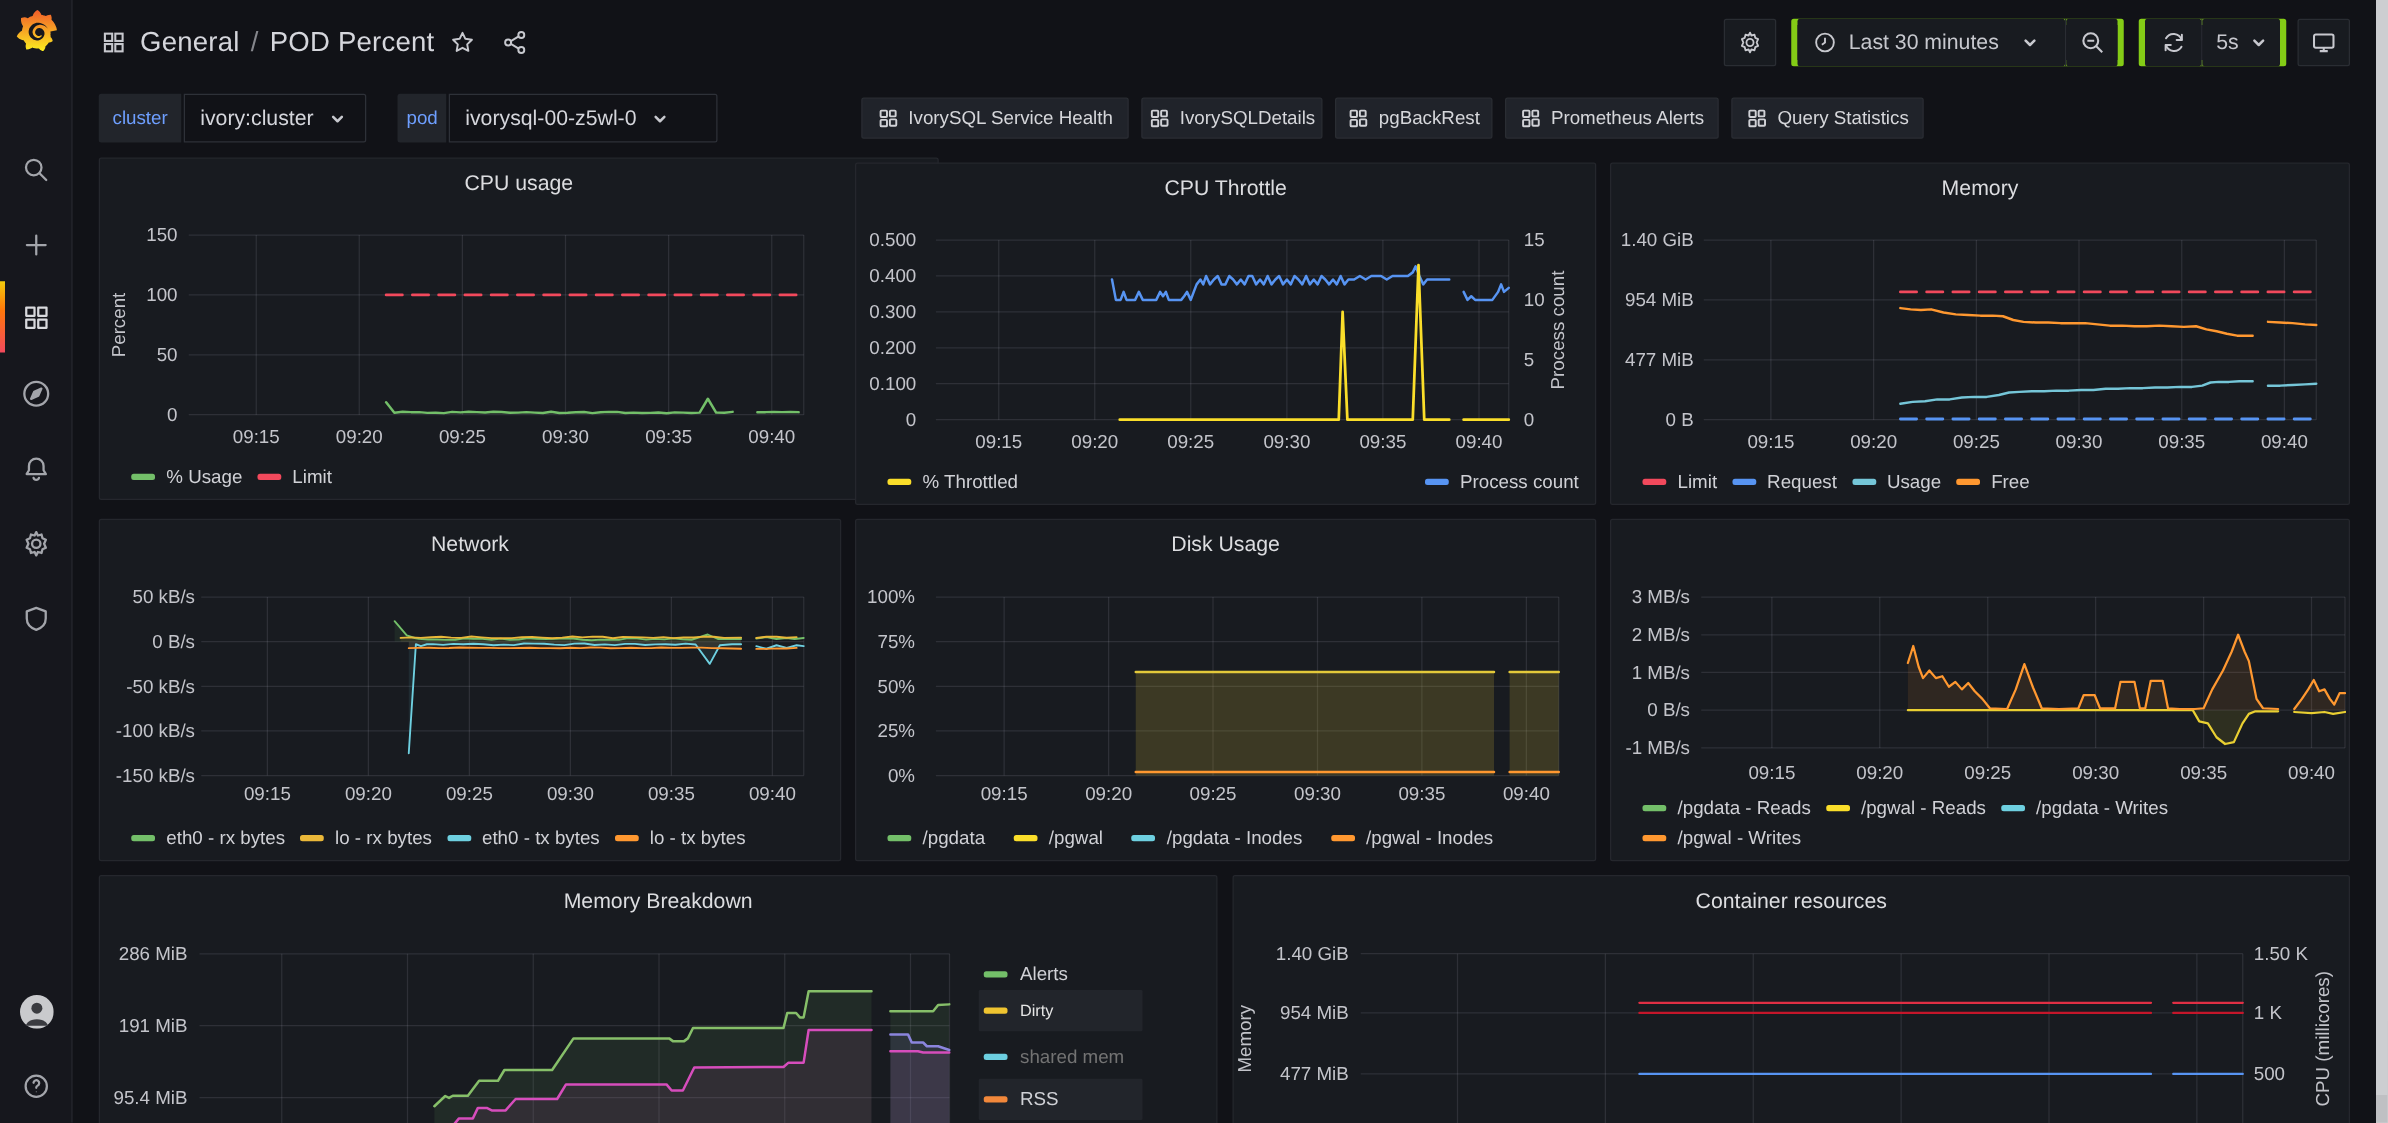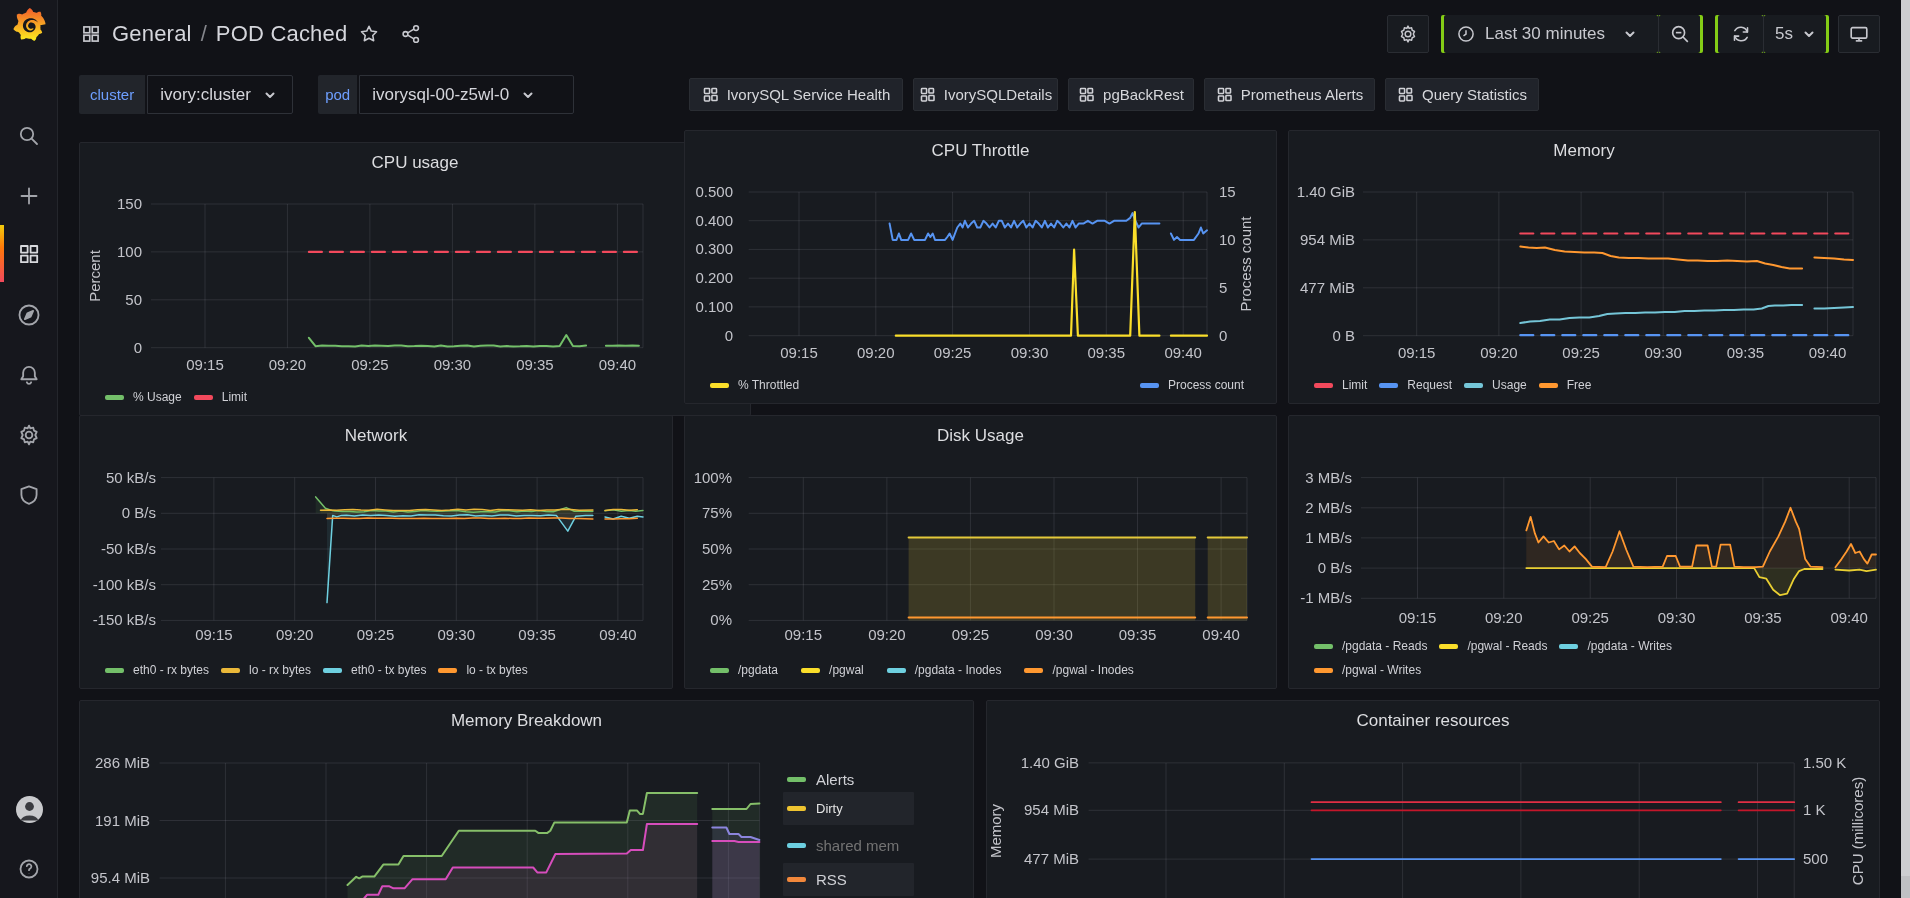--- a/index.html
+++ b/index.html
@@ -7,32 +7,32 @@
 .slogo{position:absolute;top:8px;left:11px}
 .sitem{position:absolute;left:0;width:58px;height:44px;display:flex;align-items:center;justify-content:center}
 .active-bar{position:absolute;left:0;top:-7px;width:4px;height:57px;background:linear-gradient(180deg,#f2cc0c 0%,#ff780a 40%,#f2495c 100%)}
 #nav{position:absolute;left:58px;top:0;width:1852px;height:68px;display:flex;align-items:center;justify-content:space-between;padding:0 30px 0 23px}
 .bc{display:flex;align-items:center}
 .bc-t{font-size:22px;color:#d5d6dc;letter-spacing:.2px}
 .bc-sep{font-size:22px;color:#85868c;margin:0 9px}
 .nav-r{display:flex;align-items:center}
 .btn{height:38px;background:#181b20;border:1px solid #2a2d33;border-radius:2px;display:flex;align-items:center;color:#c7c8ce}
 .btn.sq{width:42px;justify-content:center}
-.btn-group{display:flex;align-items:center;background:#181b20;border:3px solid #84cc16;border-radius:2px;height:38px}
+.btn-group{display:flex;align-items:center;background:#181b20;border:5px solid #84cc16;border-radius:2px;height:38px}
 .vdiv{width:1px;height:38px;background:#2a2d33}
 .btxt{font-size:17px;font-weight:500;color:#c7c8ce;white-space:nowrap}
 #submenu{position:absolute;left:79px;top:75px;width:1460px;height:39px;display:flex;align-items:center}
 .var-label{height:39px;padding:0 11px;display:flex;align-items:center;background:#22252b;color:#6e9fff;font-size:15px;font-weight:500;border-radius:2px 0 0 2px}
 .var-sel{height:39px;background:#111217;border:1px solid #2e3138;border-radius:0 2px 2px 0;margin-left:2px;display:flex;align-items:center;padding:0 8px 0 12px;color:#d5d6dc;font-size:17px}
 .var-sel svg{margin-left:11px}
 .lbtn{height:33px;margin-left:10px;display:flex;align-items:center;justify-content:center;gap:8px;background:#20232a;border:1px solid #2a2d33;border-radius:2px;color:#d6d7db;font-size:15px;font-weight:400;white-space:nowrap}
 .panel{position:absolute;background:#181b20;border:1px solid #25272d;border-radius:2px}
 .ptitle{position:absolute;top:10px;left:0;right:0;text-align:center;font-size:17px;font-weight:500;color:#dcdde0}
 .legend{position:absolute;display:flex;align-items:center;height:18px}
-.li{display:flex;align-items:center;font-size:12px;color:#d0d1d6;white-space:nowrap}
+.li{display:flex;align-items:center;font-size:15px;color:#d0d1d6;white-space:nowrap}
 .dash{display:inline-block;width:19px;height:5px;border-radius:2px;margin-right:9px}
 #scroll{position:fixed;right:0;top:0;width:9px;height:898px;background:#bfc0c3}
 #scroll .thumb{position:absolute;right:0;top:0;width:9px;height:876px;background:#cdced1}
 </style></head>
 <body>
 <div id="sidebar">
     <div class="slogo"><svg width="37" height="37" viewBox="0 0 42 42">
 <defs>
           <linearGradient id="gl" x1="0" y1="1" x2="0" y2="0">
 <stop offset="0" stop-color="#FCEE1F"></stop>
@@ -106,21 +106,21 @@
     <span style="margin-right:11px;display:flex">
         <svg width="20" height="20" viewBox="0 0 24 24" fill="none" stroke="#c7c8ce" stroke-width="2">
           <rect x="3.5" y="3.5" width="7" height="7"></rect>
           <rect x="13.5" y="3.5" width="7" height="7"></rect>
           <rect x="3.5" y="13.5" width="7" height="7"></rect>
           <rect x="13.5" y="13.5" width="7" height="7"></rect>
         </svg>
       </span>
     <span class="bc-t">General</span>
       <span class="bc-sep">/</span>
-      <span class="bc-t">POD Cached</span>
+      <span class="bc-t">POD Percent</span>
     <span style="margin-left:11px;display:flex">
         <svg width="22" height="22" viewBox="0 0 24 24" fill="none" stroke="#c7c8ce" stroke-width="1.7" stroke-linejoin="round">
           <path d="M12 3.6 l2.5 5.2 5.7 .8 -4.1 4 1 5.7 -5.1-2.7 -5.1 2.7 1-5.7 -4.1-4 5.7-.8 Z"></path>
         </svg>
       </span>
     <span style="margin-left:20px;display:flex">
         <svg width="22" height="22" viewBox="0 0 24 24" fill="none" stroke="#c7c8ce" stroke-width="1.7">
           <circle cx="17.5" cy="5.5" r="2.6"></circle>
           <circle cx="6" cy="12" r="2.6"></circle>
           <circle cx="17.5" cy="18.5" r="2.6"></circle>
@@ -243,21 +243,21 @@
       <svg width="17" height="17" viewBox="0 0 24 24" fill="none" stroke="#d0d1d6" stroke-width="2.2">
         <rect x="3.5" y="3.5" width="7.2" height="7.2" rx="1"></rect>
         <rect x="14" y="3.5" width="6.5" height="6.5" rx="1"></rect>
         <rect x="3.5" y="14" width="7.2" height="7.2" rx="1"></rect>
         <rect x="14" y="13.4" width="7.2" height="7.2" rx="1"></rect>
       </svg>
       <span>Query Statistics</span>
     </div>
 </div>
 <div id="dash">
-<div class="panel" style="left:79px;top:142px;width:672px;height:274px">
+<div class="panel" style="left:79px;top:126px;width:672px;height:274px">
       <div class="ptitle">CPU usage</div>
       <svg width="594" height="274" viewBox="0 0 594 274" style="position:absolute;left:0;top:0">
         <line x1="71" y1="61.0" x2="563" y2="61.0" stroke="rgba(204,204,220,0.12)" stroke-width="1"></line>
         <line x1="71" y1="108.9" x2="563" y2="108.9" stroke="rgba(204,204,220,0.12)" stroke-width="1"></line>
         <line x1="71" y1="156.8" x2="563" y2="156.8" stroke="rgba(204,204,220,0.12)" stroke-width="1"></line>
         <line x1="71" y1="204.7" x2="563" y2="204.7" stroke="rgba(204,204,220,0.12)" stroke-width="1"></line>
         <line x1="125.0" y1="61.0" x2="125.0" y2="204.7" stroke="rgba(204,204,220,0.12)" stroke-width="1"></line>
         <line x1="207.4" y1="61.0" x2="207.4" y2="204.7" stroke="rgba(204,204,220,0.12)" stroke-width="1"></line>
         <line x1="289.9" y1="61.0" x2="289.9" y2="204.7" stroke="rgba(204,204,220,0.12)" stroke-width="1"></line>
         <line x1="372.4" y1="61.0" x2="372.4" y2="204.7" stroke="rgba(204,204,220,0.12)" stroke-width="1"></line>

